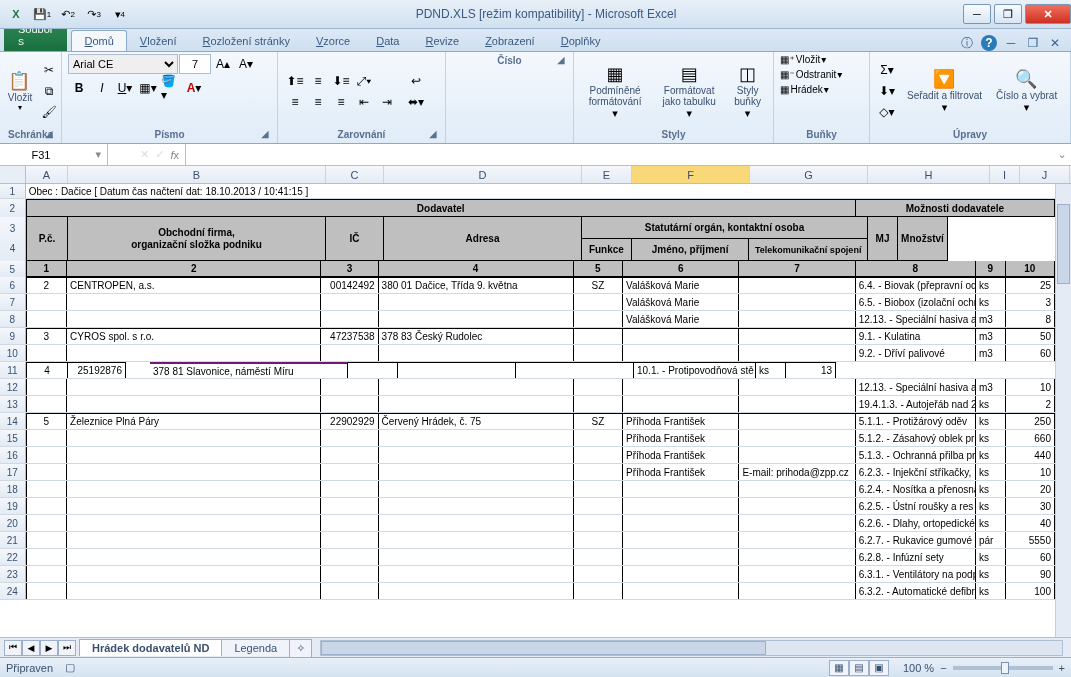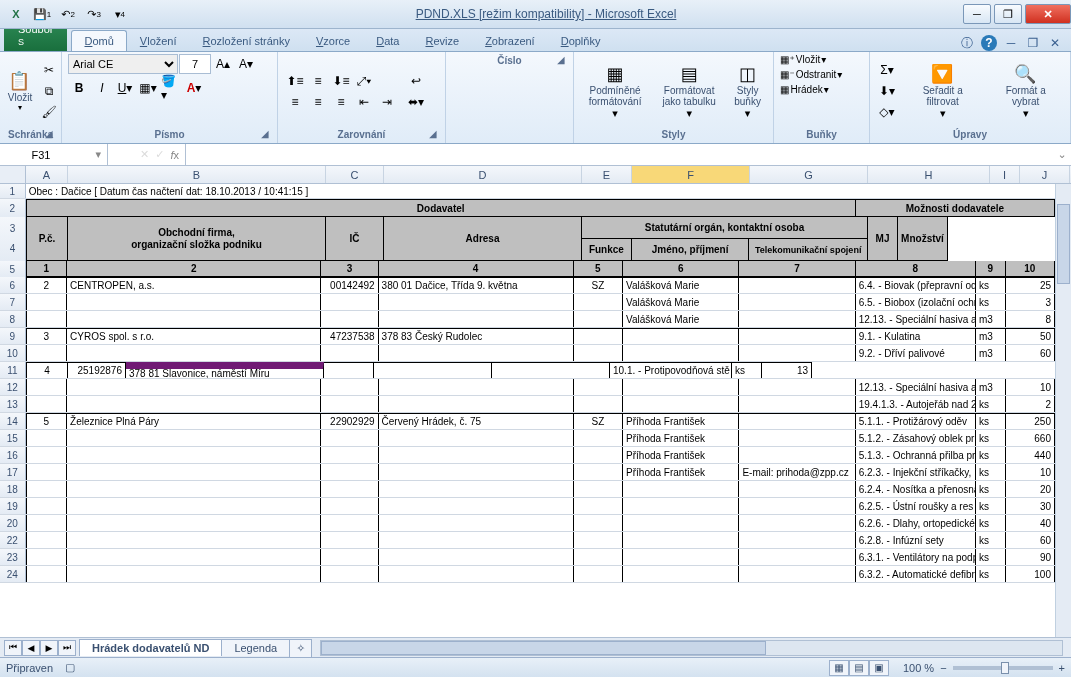--- a/index.html
+++ b/index.html
@@ -2,21 +2,21 @@
 <html><head>
 <meta charset="utf-8">
 <style>
 * { margin: 0; padding: 0; box-sizing: border-box; font-family: "Segoe UI", Tahoma, sans-serif; }
 body { background: #fff; overflow: hidden; width: 1071px; height: 677px; position: relative; }
 
 
 .titlebar { height: 29px; background: linear-gradient(#e8f0f8,#d0e0f0); display: flex; align-items: center; position: relative; border-bottom: 1px solid #9db4cd; }
 .titlebar .qat { display: flex; gap: 2px; padding-left: 4px; }
 .titlebar .qat .qbtn { width: 24px; height: 22px; display: flex; align-items: center; justify-content: center; font-size: 11px; border: 1px solid transparent; border-radius: 2px; }
-.titlebar .title { flex: 1; text-align: center; font-size: 12px; color: #3a5a80; text-decoration: underline; }
+.titlebar .title { flex: 1; text-align: center; font-size: 12px; color: #3a5a80; }
 .titlebar .winctl { display: flex; }
 .titlebar .winctl .wc { width: 28px; height: 20px; display: flex; align-items: center; justify-content: center; border: 1px solid #7a97b8; margin-left: 3px; border-radius: 2px; background: linear-gradient(#f8fbfe,#d8e6f4); font-size: 11px; }
 .titlebar .winctl .wc.close { background: linear-gradient(#f07060,#d03020); color:#fff; width: 46px; font-weight:bold; }
 
 
 .ribbontabs { height: 23px; background: linear-gradient(#dce8f6,#cfe0f0); display: flex; align-items: flex-end; padding-left: 4px; font-size: 11px; border-bottom: 1px solid #8ba9c8; }
 .ribbontabs .filetab { background: #217346; background: linear-gradient(#2e8b57,#196f3d); color:#fff; padding: 4px 14px; border-radius: 3px 3px 0 0; margin-right: 4px; cursor:pointer; }
 .ribbontabs .tab { padding: 4px 12px; color:#3a5a80; cursor:pointer; border: 1px solid transparent; border-bottom:none; }
 .ribbontabs .tab.active { background: #f4f8fd; border-color:#8ba9c8; border-radius: 3px 3px 0 0; }
 .ribbontabs .right { margin-left: auto; display:flex; gap:6px; padding-right:8px; }
@@ -200,21 +200,21 @@
     <div class="label">Buňky</div>
   </div>
   <div class="group" style="flex:1">
     <div class="body">
       <div class="col" style="font-size:12px">
         <div class="smbtn">Σ▾</div>
         <div class="smbtn">⬇▾</div>
         <div class="smbtn">◇▾</div>
       </div>
       <div class="rbtn"><span class="ic">🔽</span><span class="lbl">Seřadit a filtrovat</span>▾</div>
-      <div class="rbtn"><span class="ic">🔍</span><span class="lbl">Formát a vybrat</span>▾</div>
+      <div class="rbtn"><span class="ic">🔍</span><span class="lbl">Číslo a vybrat</span>▾</div>
     </div>
     <div class="label">Úpravy</div>
   </div>
 </div>
 
 <div class="fbar">
   <div class="namebox">
       <input value="F31" style="">
       <span style="margin-left:auto;color:#888">▾</span>
     </div>
@@ -334,21 +334,21 @@
         <div class="cell wF" style=""></div>
         <div class="cell wG" style=""></div>
         <div class="cell wH" style="">9.2. - Dříví palivové</div>
         <div class="cell wI" style="">m3</div>
         <div class="cell wJ r" style="border-right:1.5px solid #000;">60</div>
       </div>
       <div class="rowline data tb">
         <div class="rh">11</div>
         <div class="cell wA c" style="border-left:1.5px solid #000;border-top:1px solid #000;">4</div>
         <div class="cell wC r" style="border-top:1px solid #000;">25192876</div>
-        <div class="cell wD" style="border-top:7px solid #701a75;">378 81 Slavonice, náměstí Míru</div>
+        <div class="cell wD" style="border-top:2px solid #701a75;margin-left:24px;">378 81 Slavonice, náměstí Míru</div>
         <div class="cell wE c" style="border-top:1px solid #000;"></div>
         <div class="cell wF" style="border-top:1px solid #000;"></div>
         <div class="cell wG" style="border-top:1px solid #000;"></div>
         <div class="cell wH" style="border-top:1px solid #000;">10.1. - Protipovodňová stě</div>
         <div class="cell wI" style="border-top:1px solid #000;">ks</div>
         <div class="cell wJ r" style="border-right:1.5px solid #000;border-top:1px solid #000;">13</div>
       </div>
       <div class="rowline data">
         <div class="rh">12</div>
         <div class="cell wA c" style="border-left:1.5px solid #000;"></div>
@@ -460,20 +460,33 @@
         <div class="cell wC r" style=""></div>
         <div class="cell wD" style=""></div>
         <div class="cell wE c" style=""></div>
         <div class="cell wF" style=""></div>
         <div class="cell wG" style=""></div>
         <div class="cell wH" style="">6.2.6. - Dlahy, ortopedické</div>
         <div class="cell wI" style="">ks</div>
         <div class="cell wJ r" style="border-right:1.5px solid #000;">40</div>
       </div>
       <div class="rowline data">
+        <div class="rh">21</div>
+        <div class="cell wA c" style="border-left:1.5px solid #000;"></div>
+        <div class="cell wB" style=""></div>
+        <div class="cell wC r" style=""></div>
+        <div class="cell wD" style=""></div>
+        <div class="cell wE c" style=""></div>
+        <div class="cell wF" style=""></div>
+        <div class="cell wG" style=""></div>
+        <div class="cell wH" style="">6.2.7. - Rukavice gumové</div>
+        <div class="cell wI" style="">pár</div>
+        <div class="cell wJ r" style="border-right:1.5px solid #000;">5550</div>
+      </div>
+      <div class="rowline data">
         <div class="rh">22</div>
         <div class="cell wA c" style="border-left:1.5px solid #000;"></div>
         <div class="cell wB" style=""></div>
         <div class="cell wC r" style=""></div>
         <div class="cell wD" style=""></div>
         <div class="cell wE c" style=""></div>
         <div class="cell wF" style=""></div>
         <div class="cell wG" style=""></div>
         <div class="cell wH" style="">6.2.8. - Infúzní sety</div>
         <div class="cell wI" style="">ks</div>

